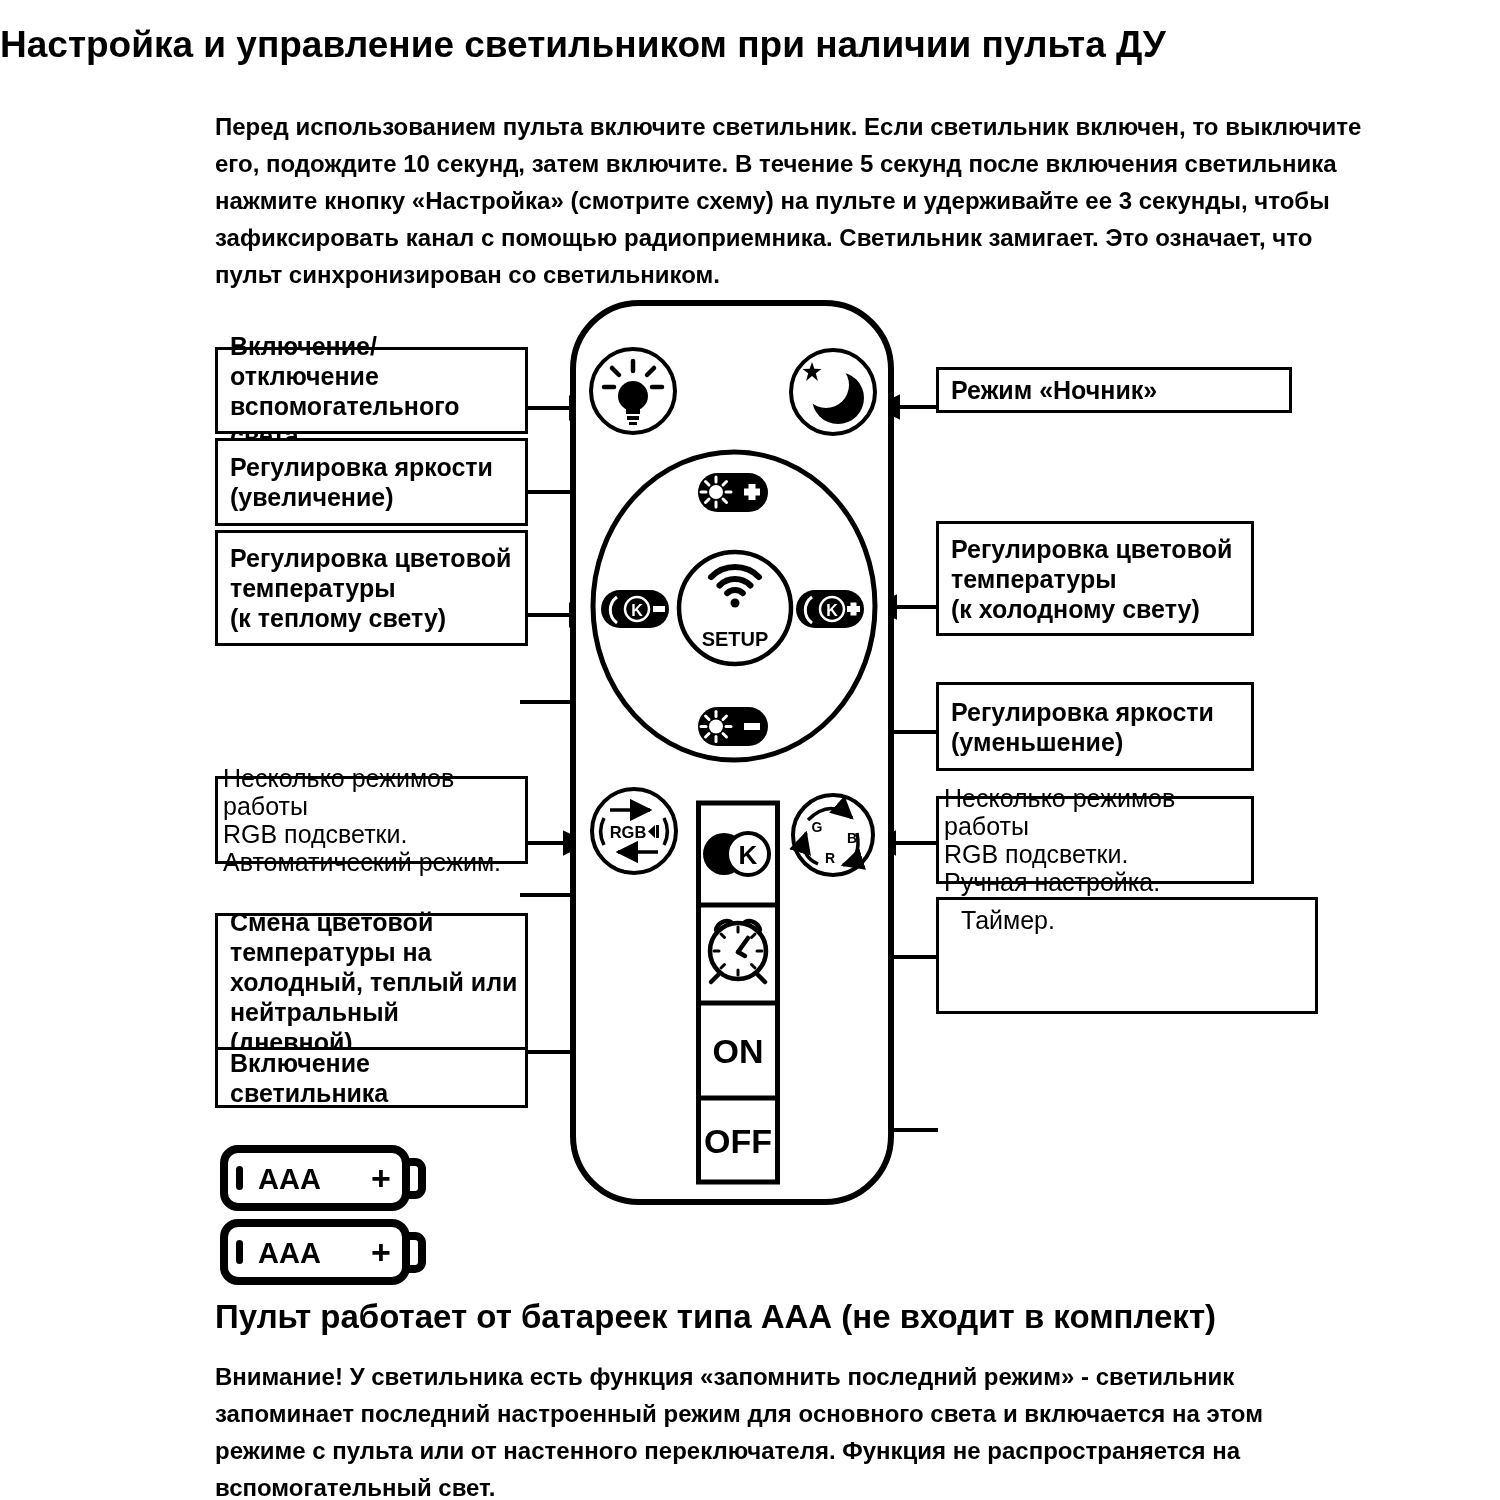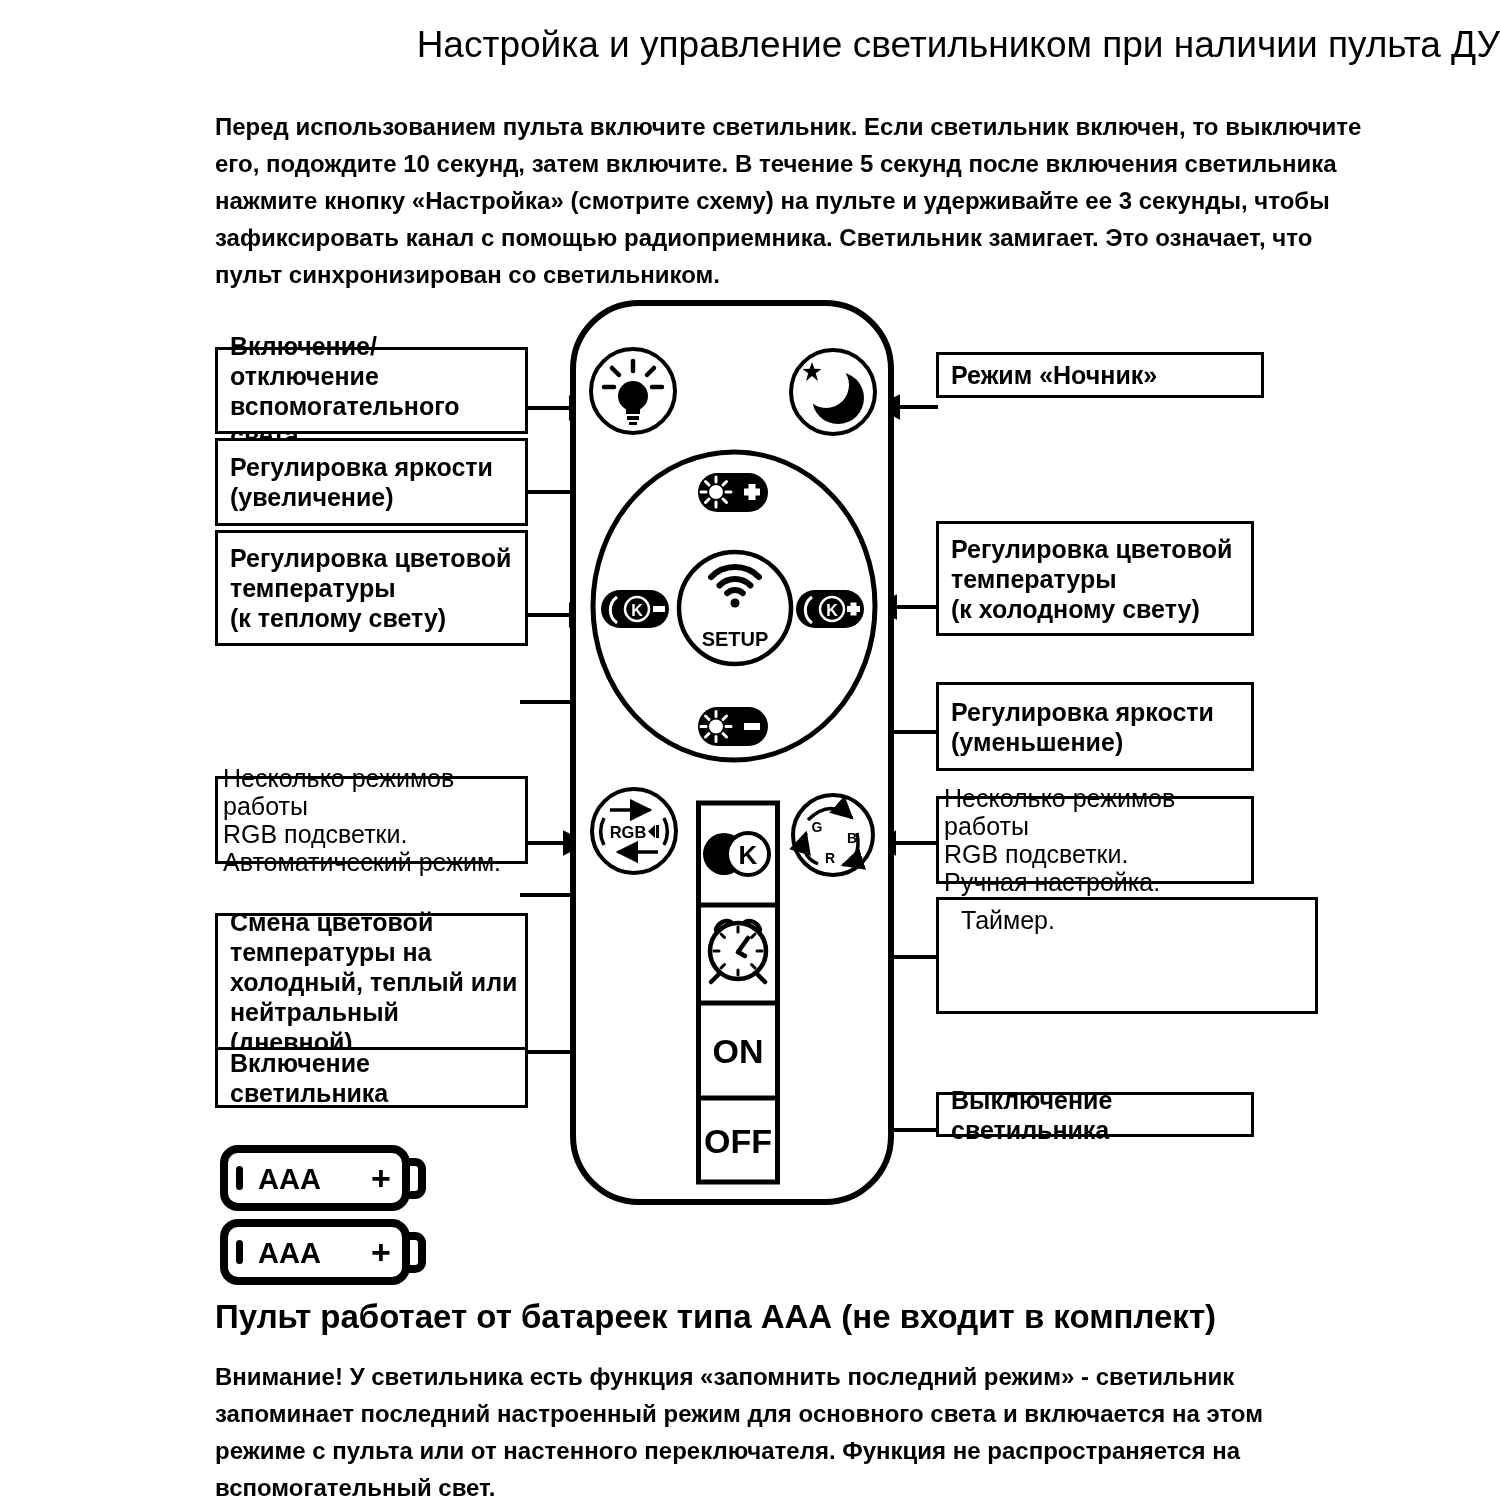--- a/index.html
+++ b/index.html
@@ -1,19 +1,19 @@
 <!DOCTYPE html>
 <html><head>
 <meta charset="utf-8">
 <style>
   html,body{margin:0;padding:0;background:#fff;}
   #page{position:relative;width:1500px;height:1500px;background:#fff;overflow:hidden;
         font-family:"Liberation Sans",sans-serif;color:#000;}
   #diagram-svg{position:absolute;left:0;top:0;z-index:0;}
-  .title{position:absolute;left:0;right:0;top:24px;text-align:right;font-weight:400;
+  .title{position:absolute;left:0;right:0;top:24px;text-align:left;font-weight:700;
          font-size:37px;white-space:nowrap;z-index:2;}
   .para{position:absolute;font-weight:700;font-size:24px;line-height:37px;
         white-space:pre-line;z-index:2;}
   .box{position:absolute;border:3px solid #000;background:#fff;box-sizing:border-box;
        display:flex;align-items:center;font-weight:700;font-size:25px;line-height:30px;
        white-space:pre-line;padding:2px 4px 2px 12px;z-index:3;}
   .box.normal{font-weight:400;padding-left:5px;line-height:28px;}
   .box.topalign{align-items:flex-start;padding-top:6px;padding-left:22px;}
   svg text{font-family:"Liberation Sans",sans-serif;}
 </style>
@@ -240,31 +240,30 @@
   <div class="box normal" style="left:215px;top:776px;width:313px;height:88px">Несколько режимов работы
 RGB подсветки.
 Автоматический режим.</div>
   <div class="box" style="left:215px;top:913px;width:313px;height:167px">Смена цветовой
 температуры на
 холодный, теплый или
 нейтральный (дневной)
 свет</div>
   <div class="box" style="left:215px;top:1047px;width:313px;height:61px">Включение светильника</div>
 
-  <div class="box" style="left:936px;top:352px;width:328px;height:46px">Режим «Ночник»</div>
+  <div class="box" style="left:936px;top:367px;width:356px;height:46px">Режим «Ночник»</div>
   <div class="box" style="left:936px;top:521px;width:318px;height:115px">Регулировка цветовой
 температуры
 (к холодному свету)</div>
   <div class="box" style="left:936px;top:682px;width:318px;height:89px">Регулировка яркости
 (уменьшение)</div>
   <div class="box normal" style="left:936px;top:796px;width:318px;height:88px">Несколько режимов работы
 RGB подсветки.
 Ручная настройка.</div>
   <div class="box normal topalign" style="left:936px;top:897px;width:382px;height:117px">Таймер.</div>
-  <div class="box" style="left:936px;top:1092px;width:318px;height:45px">Выключение светильника</div>
 
   <div class="para" style="left:215px;top:1298px;font-size:33px;">Пульт работает от батареек типа ААА (не входит в комплект)</div>
   <div class="para" style="left:215px;top:1358px;">Внимание! У светильника есть функция «запомнить последний режим» - светильник
 запоминает последний настроенный режим для основного света и включается на этом
 режиме с пульта или от настенного переключателя. Функция не распространяется на
 вспомогательный свет.</div>
 
 </div>
 
 </body></html>

